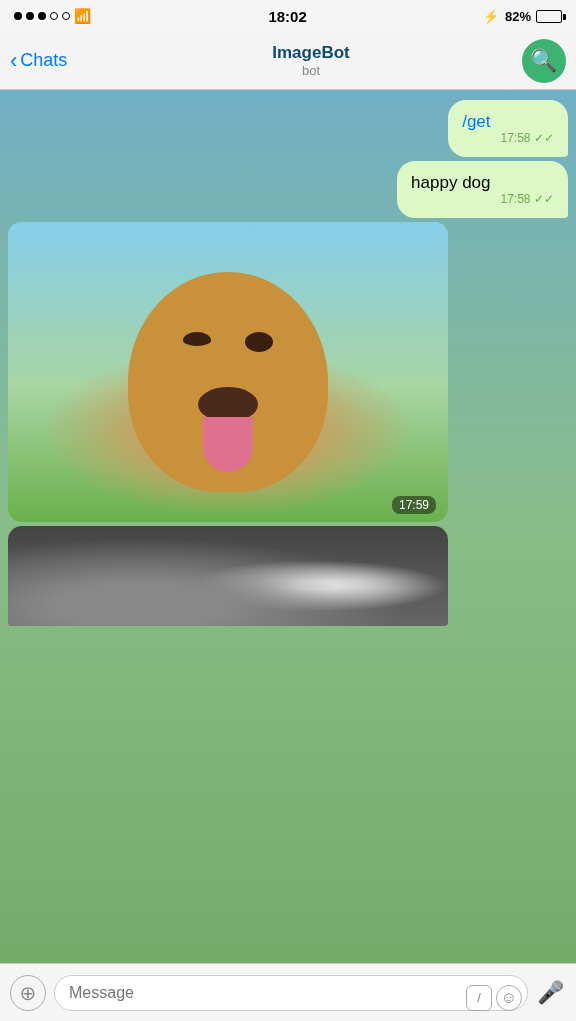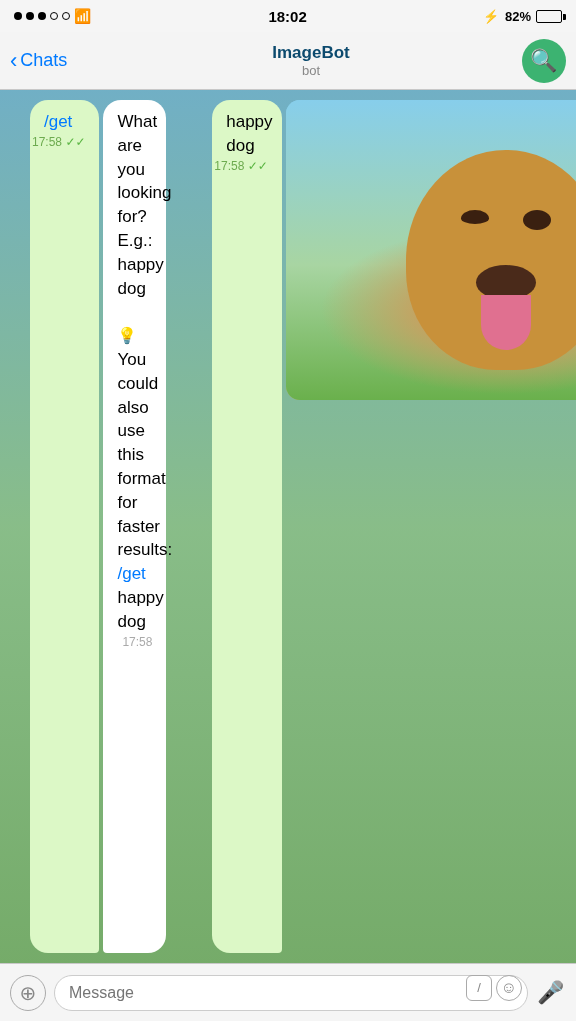--- a/index.html
+++ b/index.html
@@ -72,21 +72,21 @@
       background:
         linear-gradient(
           180deg,
           rgba(100,170,220,0.7) 0%,
           rgba(130,190,130,0.5) 50%,
           rgba(100,160,80,0.6) 100%
         ),
         #8fbc8f;
       padding: 10px 8px;
       display: flex;
-      flex-direction: row;
+      flex-direction: column;
       gap: 4px;
     }
 
     
     .msg-row {
       display: flex;
       width: 100%;
     }
     .msg-row.right { justify-content: flex-end; }
     .msg-row.left { justify-content: flex-start; }
@@ -106,21 +106,21 @@
     .bubble.incoming {
       background: #fff;
       border-bottom-left-radius: 4px;
     }
 
     .bubble-time {
       font-size: 12px;
       color: #aaa;
       float: right;
       margin-left: 10px;
-      margin-top: 0;
+      margin-top: 20px;
       white-space: nowrap;
     }
     .bubble-time.outgoing-time { color: #6dab4f; }
     .double-check { color: #5bb543; font-size: 12px; }
 
     .get-command { color: #007aff; font-weight: 500; }
     .bulb { font-size: 16px; }
 
     
     .msg-image-wrap {
@@ -222,21 +222,21 @@
       width: 36px; height: 36px;
       border: 1.5px solid #aaa;
       border-radius: 50%;
       display: flex; align-items: center; justify-content: center;
       color: #888; font-size: 20px;
       cursor: pointer;
     }
     .input-field-wrap {
       flex: 1;
       position: relative;
-      display: flex; align-items: flex-start;
+      display: flex; align-items: flex-end;
     }
     .input-field-inner {
       width: 100%;
       height: 36px;
       border: 1px solid #ccc;
       border-radius: 18px;
       padding: 0 44px 0 14px;
       font-size: 16px;
       background: #fff;
       color: #999;
@@ -305,32 +305,20 @@
 
 <div class="chat-bg">
 
   <div class="msg-row right">
     <div class="bubble outgoing">
       <span class="get-command">/get</span>
       <span class="bubble-time outgoing-time">17:58 <span class="double-check">✓✓</span></span>
     </div>
   </div>
 
-  <div class="msg-row left">
-    <div class="bubble incoming">
-      <span>What are you looking for? E.g.: happy dog</span>
-      <br><br>
-      <span class="bulb">💡</span>
-      <span> You could also use this format for faster results:</span>
-      <br>
-      <span class="get-command">/get</span>
-      <span> happy dog</span>
-      <span class="bubble-time">17:58</span>
-    </div>
-  </div>
 
   <div class="msg-row right">
     <div class="bubble outgoing">
       <span>happy dog</span>
       <span class="bubble-time outgoing-time">17:58 <span class="double-check">✓✓</span></span>
     </div>
   </div>
 
   <div class="msg-row left">
     <div class="msg-image-wrap">

